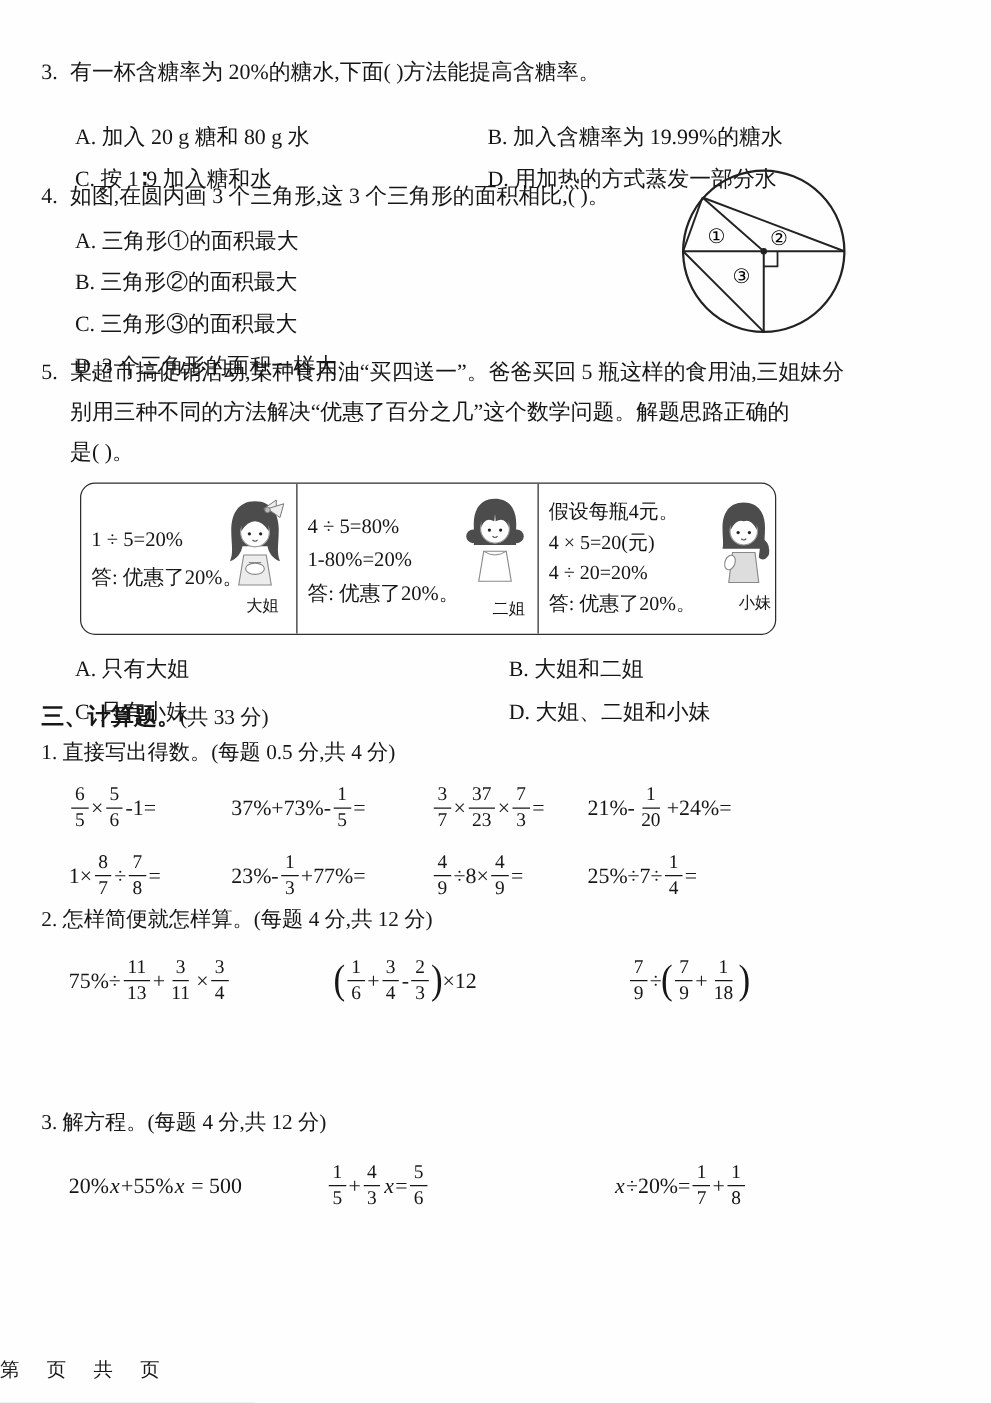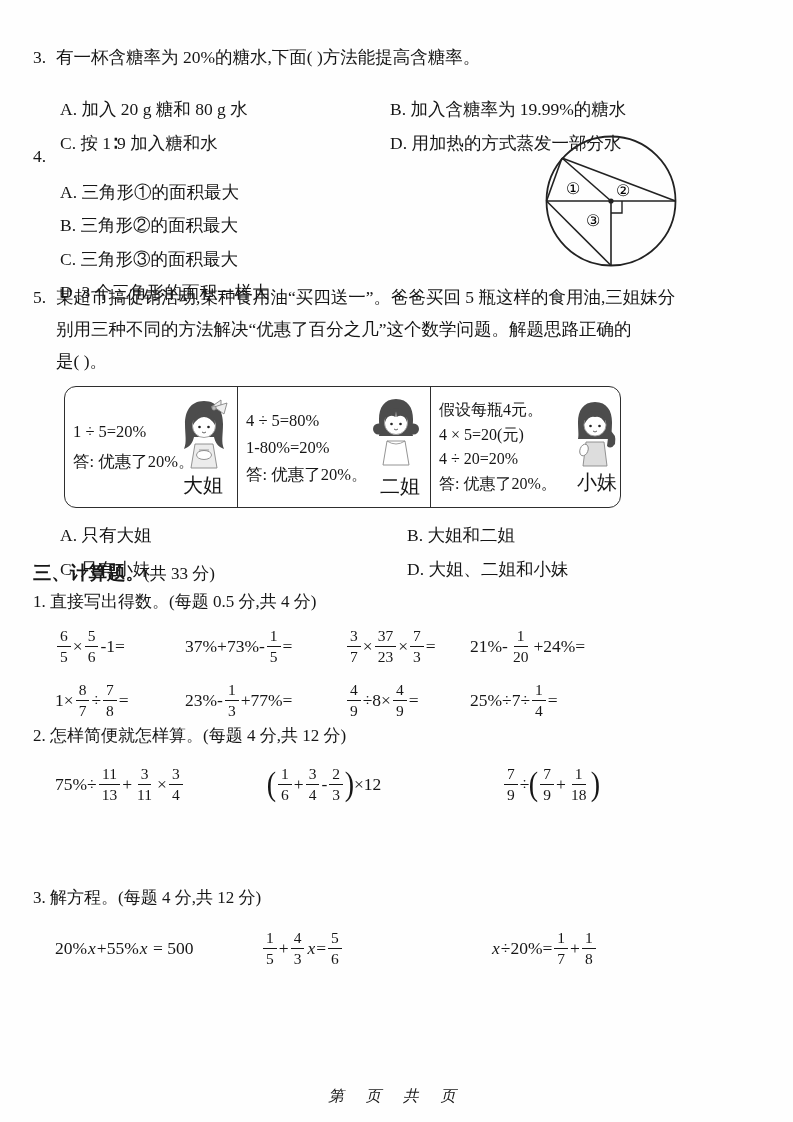--- a/index.html
+++ b/index.html
@@ -41,21 +41,21 @@
   .cell { position: relative; display: flex; flex-direction: column; justify-content: center; padding: 5px 8px; }
   .cell + .cell { border-left: 1.5px solid #2e2e2e; }
   .cell.c1 { flex: 0 0 172px; font-size: 16.5px; line-height: 30px; }
   .cell.c2 { flex: 0 0 193px; font-size: 16.5px; line-height: 27px; }
   .cell.c3 { flex: 1 1 auto; font-size: 16px; line-height: 24.5px; justify-content: center; }
   .cell-lines { position: relative; z-index: 2; }
   .girl { position: absolute; z-index: 1; }
   .c1 .girl { right: 7px; top: 11px; }
   .c2 .girl { right: 9px; top: 9px; }
   .c3 .girl { right: 1px; top: 13px; }
-  .girl-name { position: absolute; z-index: 3; font-size: 20px; margin-top: 28px; }
+  .girl-name { position: absolute; z-index: 3; font-size: 13px; margin-top: 28px; }
   .c1 .girl-name { right: 14px; bottom: 7px; }
   .c2 .girl-name { right: 10px; bottom: 7px; }
   .c3 .girl-name { right: 3px; bottom: 13px; }
 
   
   .h-bold { font-weight: bold; font-size: 18.5px; }
   .h-score { font-weight: normal; font-size: 17px; }
   .sub-title { font-size: 17px; }
 
   
@@ -64,21 +64,21 @@
   .calc2-cols { grid-template-columns: 212px 235px auto; height: 66px; }
   .calc3-cols { grid-template-columns: 206px 230px auto; height: 62px; }
   .expr { display: inline-flex; align-items: center; font-size: 17.5px; white-space: pre; }
   .tk { }
   .vx { font-style: italic; padding: 0 1px; }
   .frac { display: inline-flex; flex-direction: column; align-items: center; margin: 0 2px; vertical-align: middle; }
   .frac .fn { font-size: 15.5px; line-height: 1.15; padding: 0 3px 1px; border-bottom: 1.3px solid #161616; text-align: center; }
   .frac .fd { font-size: 15.5px; line-height: 1.15; padding: 1px 3px 0; text-align: center; }
   .paren { font-size: 33px; font-weight: 300; line-height: 1; transform: scaleX(0.85); margin: 0 -1px; }
 
-  .footer { position: absolute; top: 1086px; left: 0; width: 100%; text-align: center; font-size: 15.5px; letter-spacing: 9px; font-style: italic; }
+  .footer { position: absolute; top: 1086px; left: 0; width: 100%; text-align: left; font-size: 15.5px; letter-spacing: 9px; }
 </style>
 </head>
 <body>
 
 <div class="page">
 
   <div class="sec" style="top:42px">
     <div class="stem">
       <span class="qnum">3.</span>
       <span>有一杯含糖率为 20%的糖水,下面(        )方法能提高含糖率。</span>
@@ -87,20 +87,21 @@
       <span class="opt">A. 加入 20 g 糖和 80 g 水</span>
       <span class="opt">B. 加入含糖率为 19.99%的糖水</span>
       <span class="opt">C. 按 1∶9 加入糖和水</span>
       <span class="opt">D. 用加热的方式蒸发一部分水</span>
     </div>
   </div>
 
   <div class="sec" style="top:141px">
     <div class="stem">
       <span class="qnum">4.</span>
+      <span>如图,在圆内画 3 个三角形,这 3 个三角形的面积相比,(        )。</span>
     </div>
     <div class="opt-list" style="margin-top:4px">
       <div class="opt">A. 三角形①的面积最大</div>
       <div class="opt">B. 三角形②的面积最大</div>
       <div class="opt">C. 三角形③的面积最大</div>
       <div class="opt">D. 3 个三角形的面积一样大</div>
     </div>
     <div class="diagram">
       <svg width="136" height="136" viewBox="0 0 136 136">
         <circle cx="67" cy="66" r="64.5" fill="none" stroke="#222" stroke-width="1.8"></circle>

